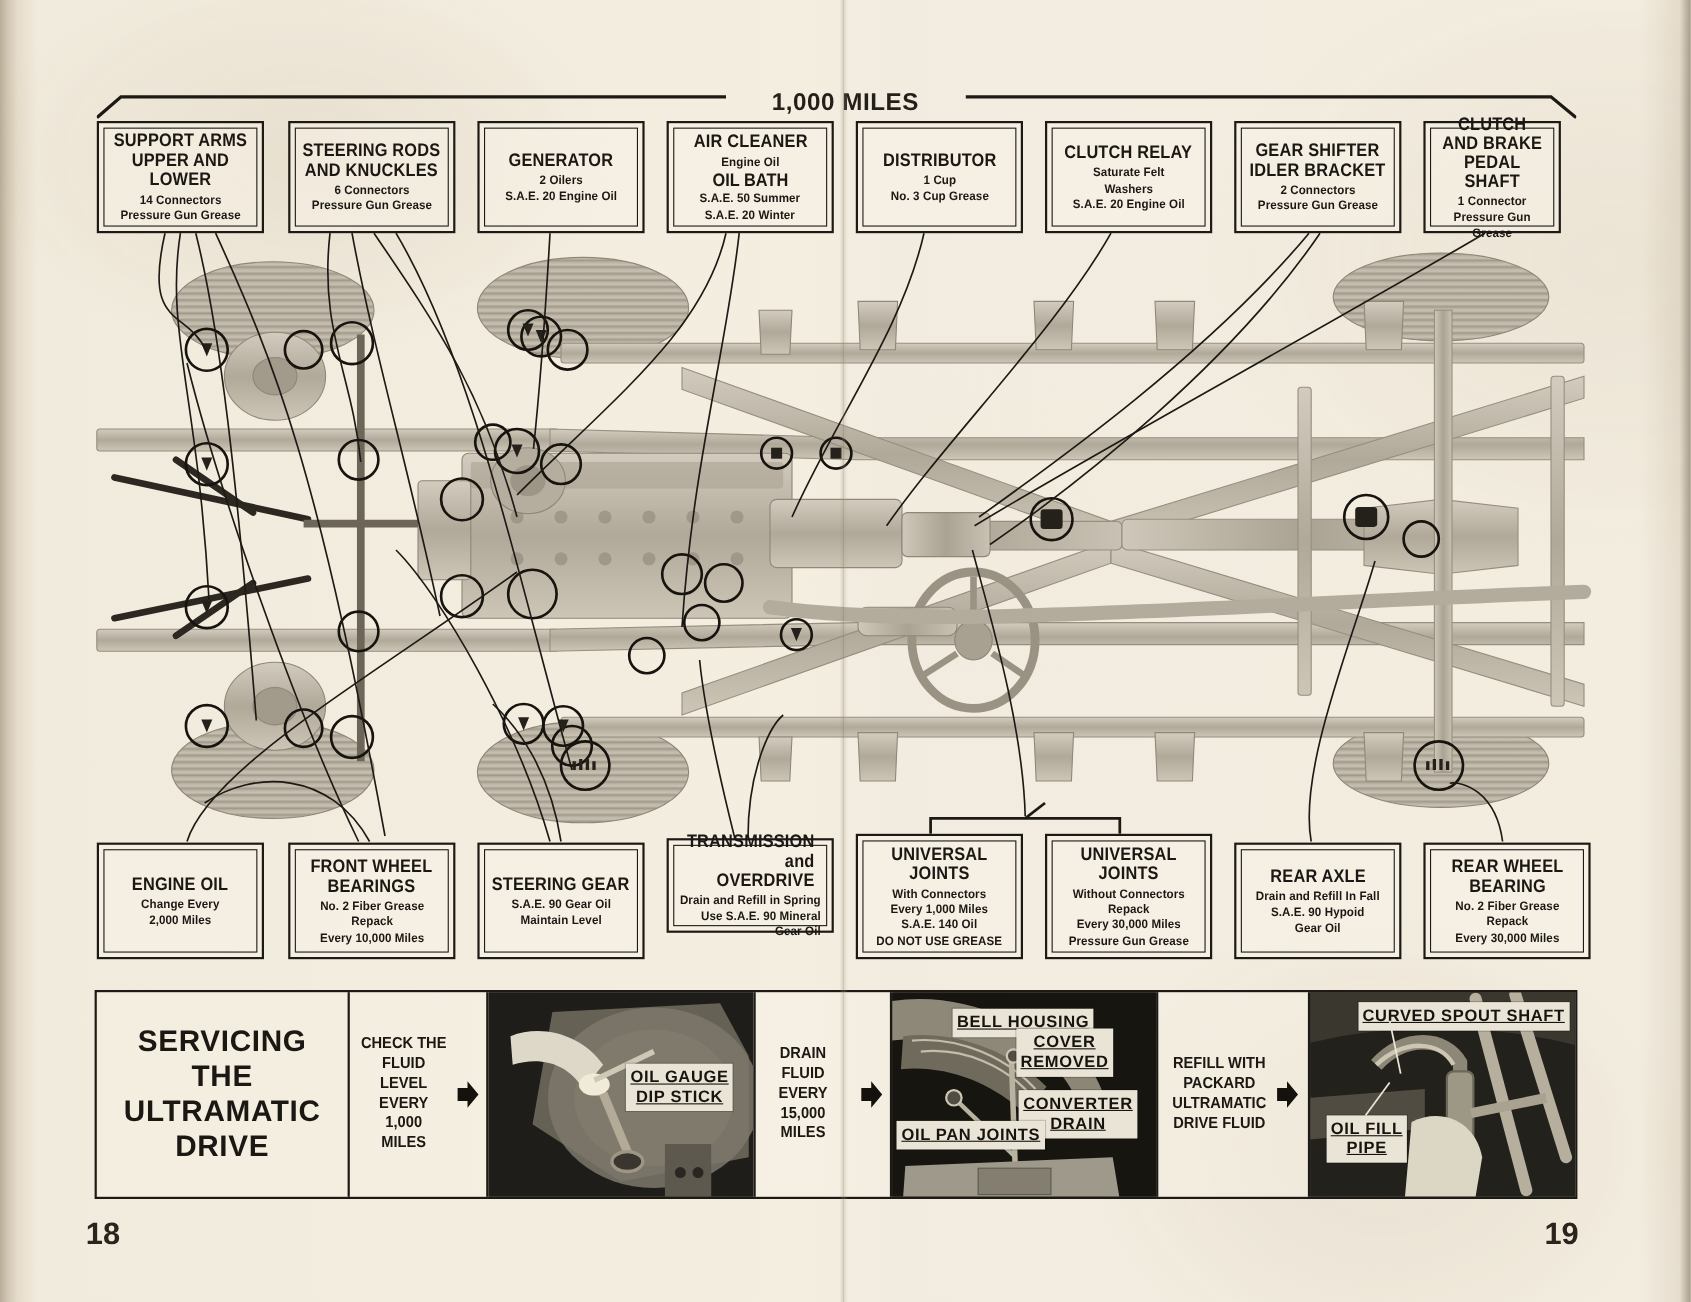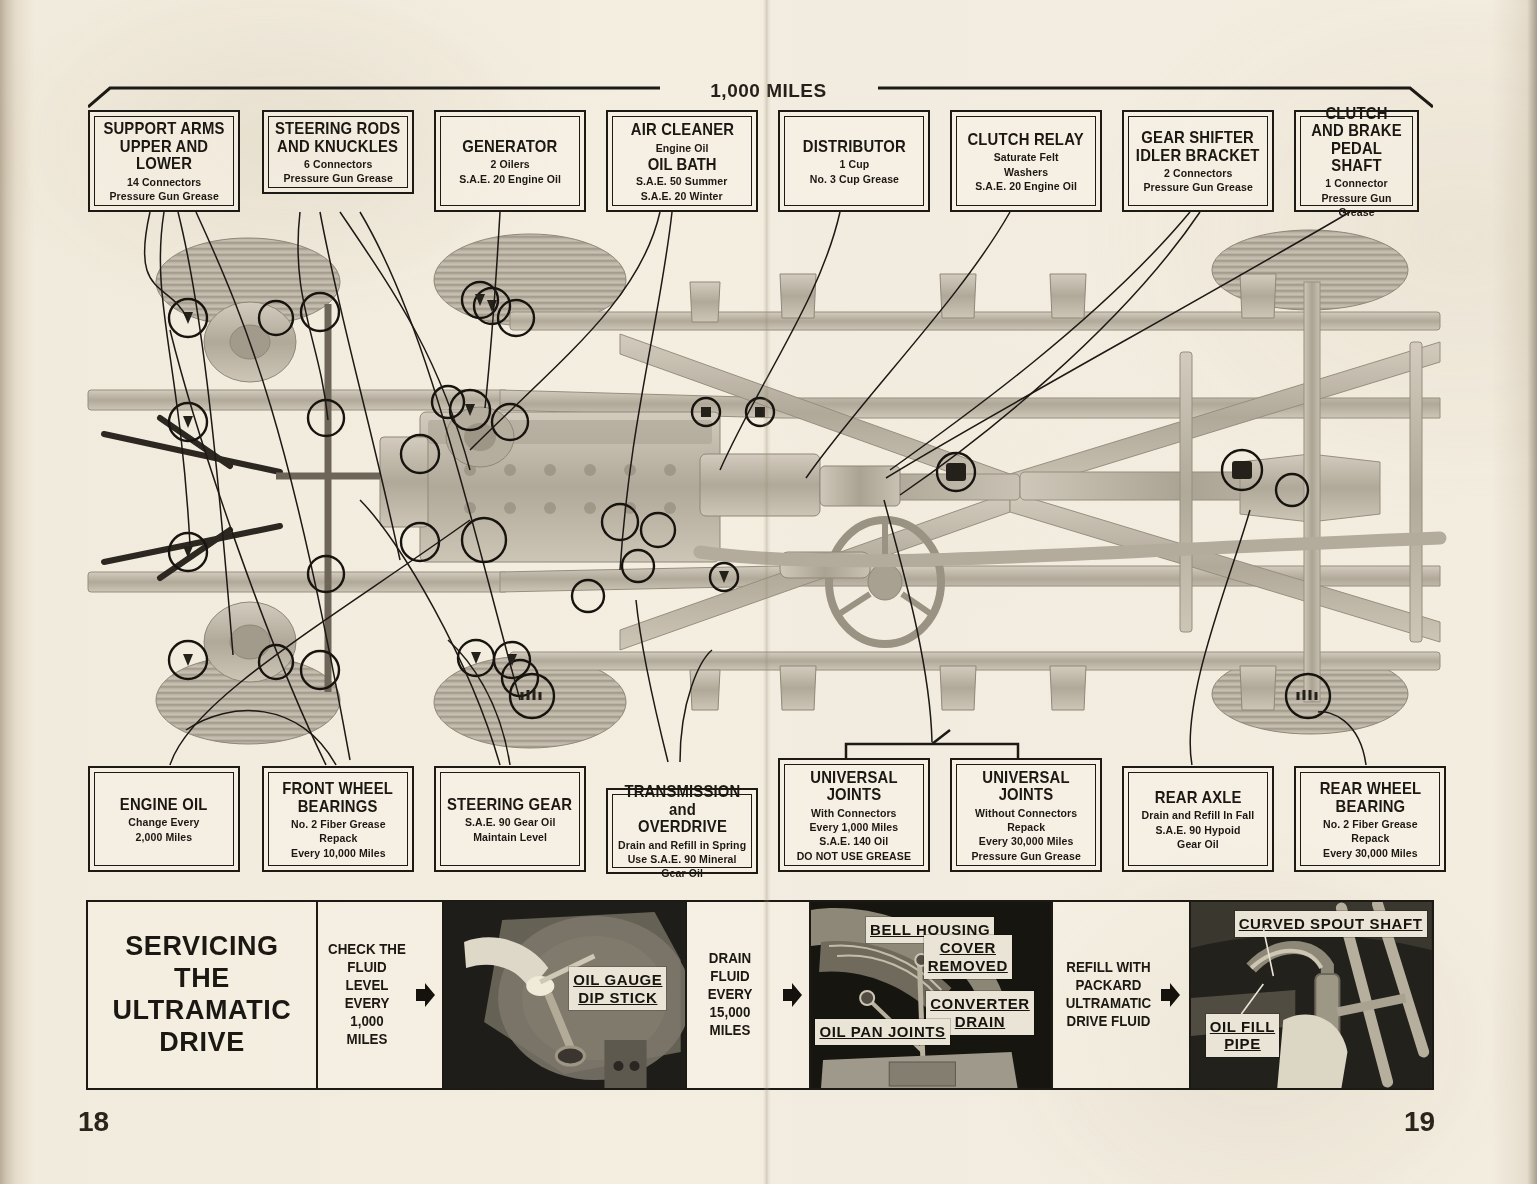--- a/index.html
+++ b/index.html
@@ -53,21 +53,21 @@
     position: absolute;
     left: 88px; top: 86px;
     width: 1345px; height: 22px;
   }
   .miles-bracket svg { display: block; width: 100%; height: 100%; }
   .miles-label {
     position: absolute;
     left: 50%; top: 80px;
     transform: translateX(-50%);
     padding: 0 12px;
-    font-size: 19px;
+    font-size: 22px;
     font-weight: bold;
     letter-spacing: .5px;
     color: #241f1a;
     font-stretch: condensed;
     background: transparent;
     white-space: nowrap;
   }
 
   
   .cbox {
@@ -220,21 +220,21 @@
   <div class="miles-label">1,000 MILES</div>
 
   <div class="cbox" style="left:88px; top:110px; width:152px; height:102px;">
     <div class="inner"></div>
     <div class="ttl">SUPPORT ARMS
 UPPER AND LOWER</div>
     <div class="sub">14 Connectors
 Pressure Gun Grease</div>
   </div>
 
-  <div class="cbox" style="left:262px; top:110px; width:152px; height:84px;">
+  <div class="cbox" style="left:262px; top:110px; width:152px; height:102px;">
     <div class="inner"></div>
     <div class="ttl">STEERING RODS
 AND KNUCKLES</div>
     <div class="sub">6 Connectors
 Pressure Gun Grease</div>
   </div>
 
   <div class="cbox" style="left:434px; top:110px; width:152px; height:102px;">
     <div class="inner"></div>
     <div class="ttl">GENERATOR</div>
@@ -549,21 +549,21 @@
 Every 10,000 Miles</div>
   </div>
 
   <div class="cbox" style="left:434px; top:766px; width:152px; height:106px;">
     <div class="inner"></div>
     <div class="ttl">STEERING GEAR</div>
     <div class="sub">S.A.E. 90 Gear Oil
 Maintain Level</div>
   </div>
 
-  <div class="cbox" style="left:606px; top:788px; width:152px; height:86px;">
+  <div class="cbox" style="left:606px; top:762px; width:152px; height:86px;text-align:right;">
     <div class="inner"></div>
     <div class="ttl">TRANSMISSION
 and
 OVERDRIVE</div>
     <div class="sub">Drain and Refill in Spring
 Use S.A.E. 90 Mineral
 Gear Oil</div>
   </div>
 
   <div class="cbox" style="left:778px; top:758px; width:152px; height:114px;">

